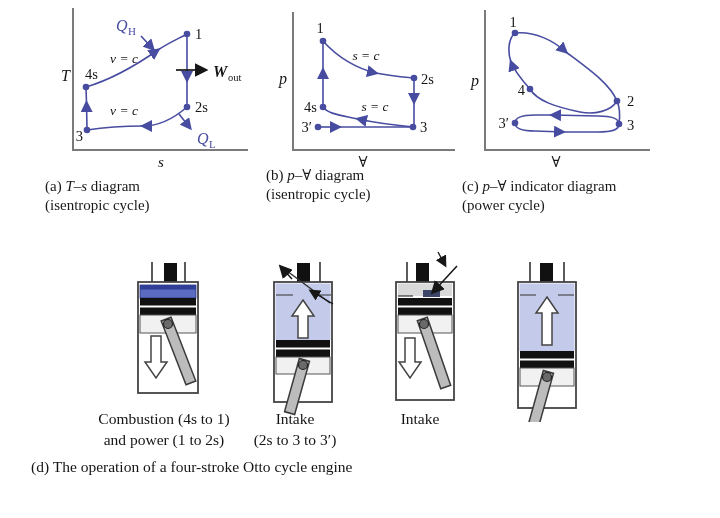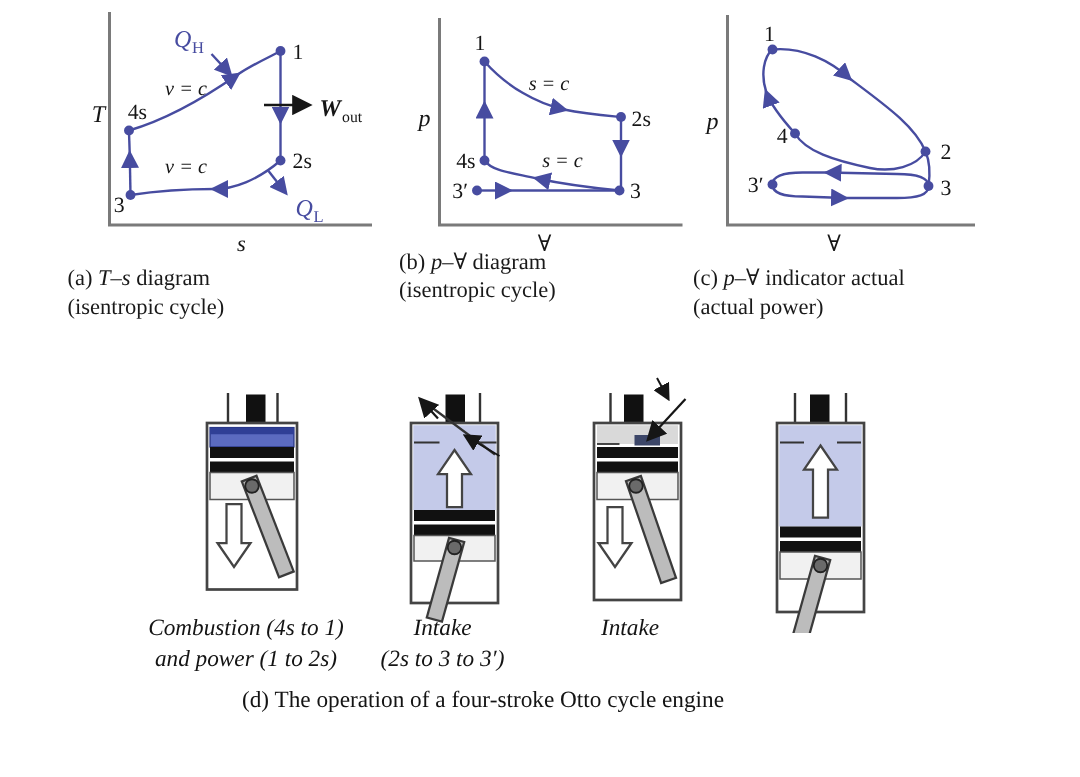--- a/index.html
+++ b/index.html
@@ -4,22 +4,22 @@
 <style>
   html,body{margin:0;padding:0;background:#fff;}
   #canvas{position:relative;width:720px;height:518px;background:#ffffff;overflow:hidden;
           font-family:"Liberation Serif","DejaVu Serif",serif;color:#1b1b1b;}
   svg{position:absolute;left:0;}
   svg text{font-family:"Liberation Serif","DejaVu Serif",serif;fill:#161616;}
   .it{font-style:italic;}
   .blue{fill:#474ca0;}
   .cap{position:absolute;width:200px;text-align:left;font-size:15px;line-height:19px;color:#191919;}
   .cap .it{font-style:italic;}
-  .stage{position:absolute;top:408px;width:176px;text-align:center;font-size:15.5px;line-height:21px;color:#141414;font-style:italic;}
-  .figcap{position:absolute;left:42px;top:458px;width:560px;text-align:center;font-size:15.5px;color:#141414;}
+  .stage{position:absolute;top:408px;width:176px;text-align:center;font-size:15.5px;line-height:21px;color:#141414;}
+  .figcap{position:absolute;left:31px;top:458px;width:560px;font-size:15.5px;color:#141414;}
 </style>
 </head>
 <body>
 
 <div id="canvas">
 
   <svg style="top:0" width="720" height="172" viewBox="0 0 720 172">
     <defs>
       <marker id="mb" viewBox="0 0 10 10" refX="7.5" refY="5" markerWidth="7.5" markerHeight="7.5" orient="auto">
         <path d="M0,0 L10,5 L0,10 z" fill="#474ca0"></path>
@@ -142,22 +142,22 @@
 
   <div class="cap" style="left:45px;top:177px;">
     <div><span>(a) </span><span class="it">T–s</span><span> diagram</span></div>
     <div>(isentropic cycle)</div>
   </div>
   <div class="cap" style="left:266px;top:166px;">
     <div><span>(b) </span><span class="it">p–∀</span><span> diagram</span></div>
     <div>(isentropic cycle)</div>
   </div>
   <div class="cap" style="left:462px;top:177px;width:212px;">
-    <div><span>(c) </span><span class="it">p–∀</span><span> indicator actual</span></div>
-    <div>(actual power)</div>
+    <div><span>(c) </span><span class="it">p–∀</span><span> indicator diagram</span></div>
+    <div>(power cycle)</div>
   </div>
 
   <svg style="top:250px" width="720" height="172" viewBox="0 250 720 172">
     <defs>
       <marker id="mk2" viewBox="0 0 10 10" refX="7.5" refY="5" markerWidth="9" markerHeight="9" orient="auto">
         <path d="M0,0 L10,5 L0,10 z" fill="#161616"></path>
       </marker>
     </defs>
 
     <g>

